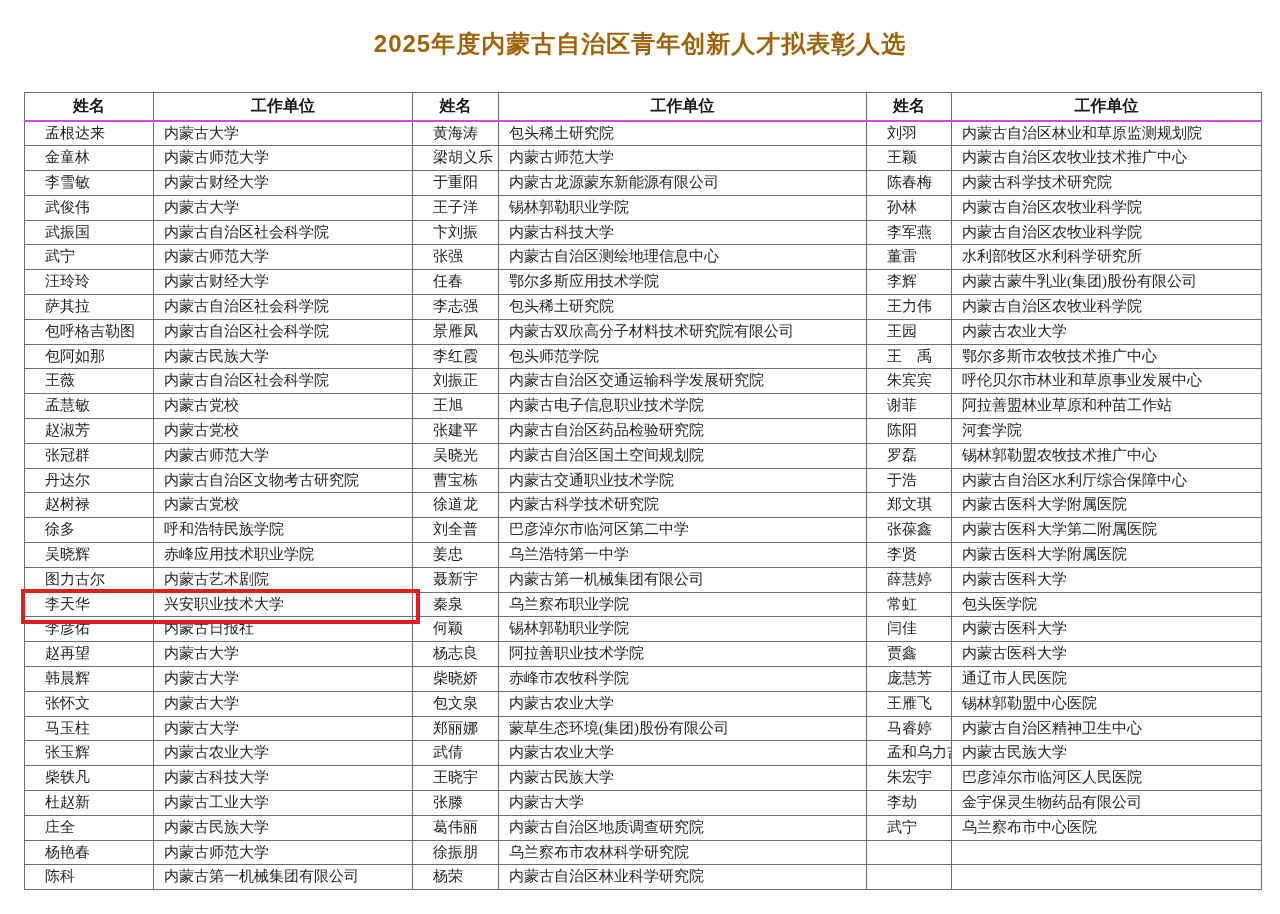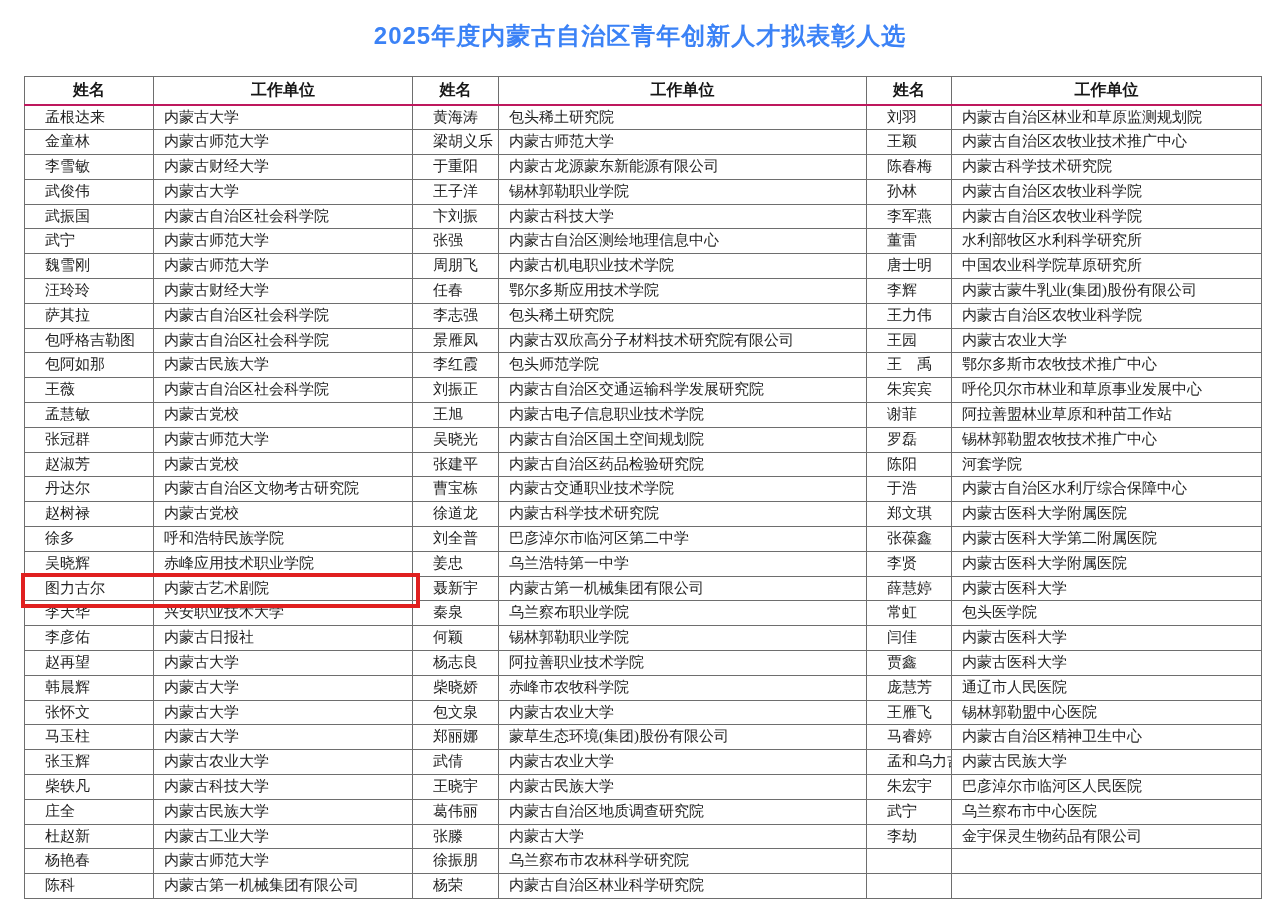--- a/index.html
+++ b/index.html
@@ -5,27 +5,27 @@
   html, body {
     margin: 0;
     padding: 0;
     background: #ffffff;
     width: 1280px;
     height: 914px;
     overflow: hidden;
     font-family: "Liberation Sans", sans-serif;
   }
   .page-title {
-    margin: 8px;
+    margin: 16px;
     padding-top: 12px;
     height: 48px;
     text-align: center;
     font-size: 24px;
     font-weight: 700;
-    color: #3b82f6;
+    color: #a16207;
     letter-spacing: 1px;
     font-family: "Liberation Sans", sans-serif;
   }
   .table-wrapper {
     position: relative;
     margin-left: 24px;
     width: 1237px;
   }
   table.roster {
     border-collapse: collapse;
@@ -38,21 +38,21 @@
     box-sizing: border-box;
     overflow: hidden;
     white-space: nowrap;
     color: #1f1f1f;
   }
   table.roster thead th {
     height: 28px;
     font-size: 16px;
     font-weight: 700;
     text-align: center;
-    border-bottom: 2px solid #be185d;
+    border-bottom: 2px solid #d946ef;
     font-family: "Liberation Sans", sans-serif;
     color: #161616;
   }
   table.roster tbody td {
     height: 23.8px;
     font-size: 15px;
     line-height: 23.8px;
     vertical-align: middle;
   }
   td.name-cell { padding: 0 2px 0 20px; }
@@ -132,28 +132,20 @@
         </tr>
         <tr>
           <td class="name-cell">武宁</td>
           <td class="unit-cell">内蒙古师范大学</td>
           <td class="name-cell">张强</td>
           <td class="unit-cell">内蒙古自治区测绘地理信息中心</td>
           <td class="name-cell">董雷</td>
           <td class="unit-cell">水利部牧区水利科学研究所</td>
         </tr>
         <tr>
-          <td class="name-cell">魏雪刚</td>
-          <td class="unit-cell">内蒙古师范大学</td>
-          <td class="name-cell">周朋飞</td>
-          <td class="unit-cell">内蒙古机电职业技术学院</td>
-          <td class="name-cell">唐士明</td>
-          <td class="unit-cell">中国农业科学院草原研究所</td>
-        </tr>
-        <tr>
           <td class="name-cell">汪玲玲</td>
           <td class="unit-cell">内蒙古财经大学</td>
           <td class="name-cell">任春</td>
           <td class="unit-cell">鄂尔多斯应用技术学院</td>
           <td class="name-cell">李辉</td>
           <td class="unit-cell">内蒙古蒙牛乳业(集团)股份有限公司</td>
         </tr>
         <tr>
           <td class="name-cell">萨其拉</td>
           <td class="unit-cell">内蒙古自治区社会科学院</td>
@@ -188,36 +180,36 @@
         </tr>
         <tr>
           <td class="name-cell">孟慧敏</td>
           <td class="unit-cell">内蒙古党校</td>
           <td class="name-cell">王旭</td>
           <td class="unit-cell">内蒙古电子信息职业技术学院</td>
           <td class="name-cell">谢菲</td>
           <td class="unit-cell">阿拉善盟林业草原和种苗工作站</td>
         </tr>
         <tr>
-          <td class="name-cell">张冠群</td>
-          <td class="unit-cell">内蒙古师范大学</td>
-          <td class="name-cell">吴晓光</td>
-          <td class="unit-cell">内蒙古自治区国土空间规划院</td>
-          <td class="name-cell">罗磊</td>
-          <td class="unit-cell">锡林郭勒盟农牧技术推广中心</td>
-        </tr>
-        <tr>
           <td class="name-cell">赵淑芳</td>
           <td class="unit-cell">内蒙古党校</td>
           <td class="name-cell">张建平</td>
           <td class="unit-cell">内蒙古自治区药品检验研究院</td>
           <td class="name-cell">陈阳</td>
           <td class="unit-cell">河套学院</td>
         </tr>
         <tr>
+          <td class="name-cell">张冠群</td>
+          <td class="unit-cell">内蒙古师范大学</td>
+          <td class="name-cell">吴晓光</td>
+          <td class="unit-cell">内蒙古自治区国土空间规划院</td>
+          <td class="name-cell">罗磊</td>
+          <td class="unit-cell">锡林郭勒盟农牧技术推广中心</td>
+        </tr>
+        <tr>
           <td class="name-cell">丹达尔</td>
           <td class="unit-cell">内蒙古自治区文物考古研究院</td>
           <td class="name-cell">曹宝栋</td>
           <td class="unit-cell">内蒙古交通职业技术学院</td>
           <td class="name-cell">于浩</td>
           <td class="unit-cell">内蒙古自治区水利厅综合保障中心</td>
         </tr>
         <tr>
           <td class="name-cell">赵树禄</td>
           <td class="unit-cell">内蒙古党校</td>
@@ -308,36 +300,36 @@
         </tr>
         <tr>
           <td class="name-cell">柴轶凡</td>
           <td class="unit-cell">内蒙古科技大学</td>
           <td class="name-cell">王晓宇</td>
           <td class="unit-cell">内蒙古民族大学</td>
           <td class="name-cell">朱宏宇</td>
           <td class="unit-cell">巴彦淖尔市临河区人民医院</td>
         </tr>
         <tr>
+          <td class="name-cell">杜赵新</td>
+          <td class="unit-cell">内蒙古工业大学</td>
+          <td class="name-cell">张滕</td>
+          <td class="unit-cell">内蒙古大学</td>
+          <td class="name-cell">李劫</td>
+          <td class="unit-cell">金宇保灵生物药品有限公司</td>
+        </tr>
+        <tr>
           <td class="name-cell">庄全</td>
           <td class="unit-cell">内蒙古民族大学</td>
           <td class="name-cell">葛伟丽</td>
           <td class="unit-cell">内蒙古自治区地质调查研究院</td>
           <td class="name-cell">武宁</td>
           <td class="unit-cell">乌兰察布市中心医院</td>
         </tr>
         <tr>
-          <td class="name-cell">杜赵新</td>
-          <td class="unit-cell">内蒙古工业大学</td>
-          <td class="name-cell">张滕</td>
-          <td class="unit-cell">内蒙古大学</td>
-          <td class="name-cell">李劫</td>
-          <td class="unit-cell">金宇保灵生物药品有限公司</td>
-        </tr>
-        <tr>
           <td class="name-cell">杨艳春</td>
           <td class="unit-cell">内蒙古师范大学</td>
           <td class="name-cell">徐振朋</td>
           <td class="unit-cell">乌兰察布市农林科学研究院</td>
           <td class="name-cell"></td>
           <td class="unit-cell"></td>
         </tr>
         <tr>
           <td class="name-cell">陈科</td>
           <td class="unit-cell">内蒙古第一机械集团有限公司</td>

